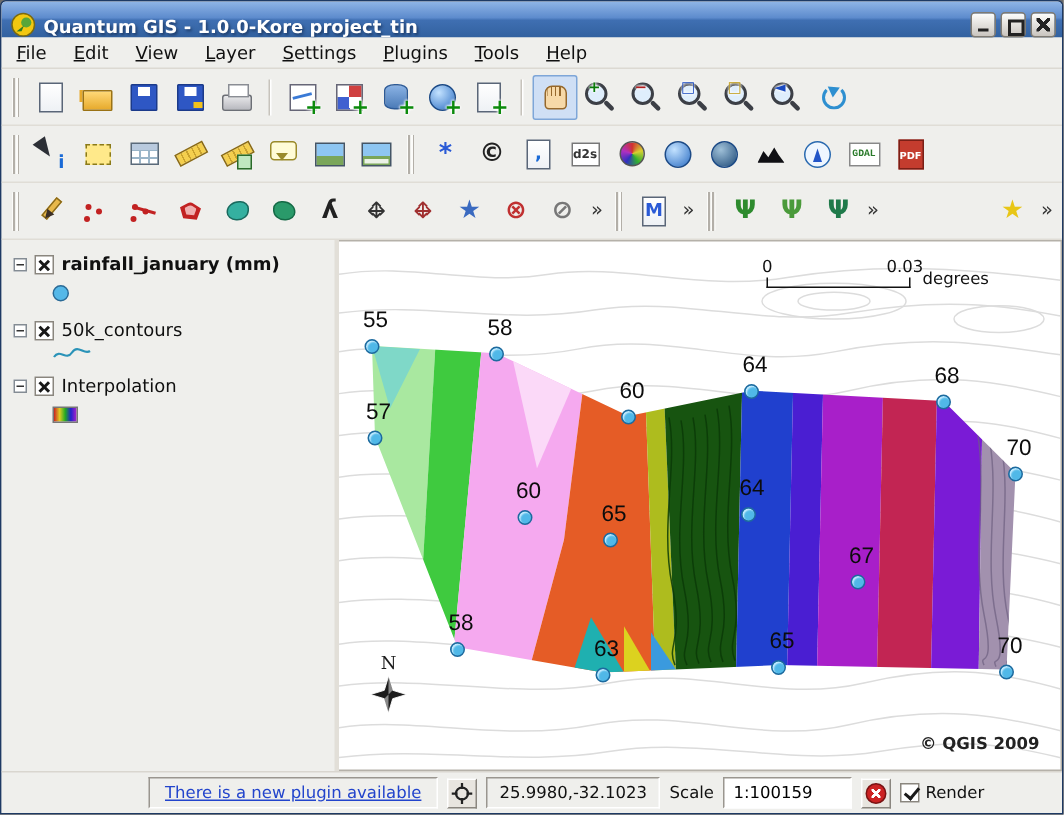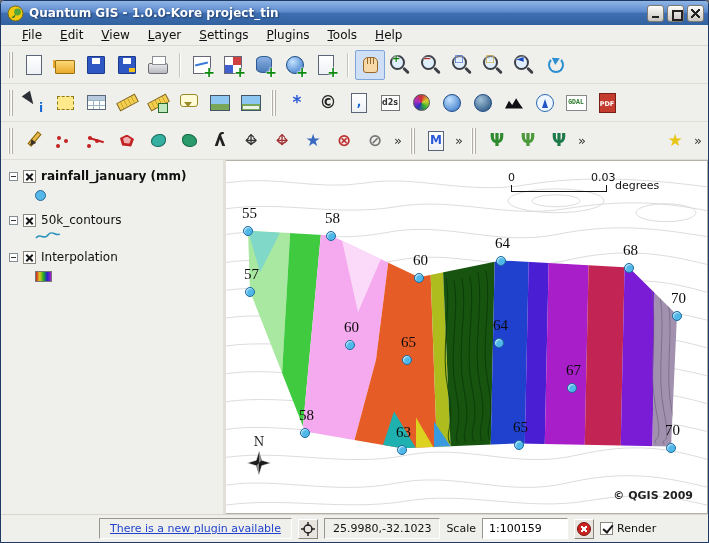--- a/index.html
+++ b/index.html
@@ -4,36 +4,36 @@
 <style>
   * { box-sizing: border-box; margin: 0; padding: 0; }
   html,body { margin:0; background:#6b6b6b; }
   body { font-family:"DejaVu Sans","Liberation Sans",sans-serif; }
   button { font:inherit; background:none; border:none; padding:0; cursor:default; }
 
   .window { width:709px; height:543px; display:flex; flex-direction:column;
             background:#efefec; border:1px solid #1e3a64; border-radius:4px 4px 0 0; overflow:hidden; }
 
   
-  .titlebar { height:24px; flex:0 0 24px; display:flex; align-items:center; padding:0 4px;
+  .titlebar { height:24px; flex:0 0 24px; display:flex; align-items:flex-end; padding:0 4px;
               background:linear-gradient(180deg,#8fb5e6 0%,#5d8bcd 45%,#3f6fb2 52%,#32619f 100%);
               border-radius:3px 3px 0 0; }
   .title-icon { width:17px; height:17px; margin:0 5px 0 2px; }
   .title-text { flex:1; color:#fff; font-weight:bold; font-size:12px; text-shadow:1px 1px 2px #1d3a66; white-space:nowrap; overflow:hidden; }
   .winbtns { display:flex; }
   .wbtn { width:17px; height:17px; margin-left:3px; position:relative; border-radius:3px;
           background:linear-gradient(#fdfdfb,#c9c5bf); border:1px solid #7e7a72; }
   .wbtn-min::after { content:""; position:absolute; left:4px; bottom:3px; width:7px; height:2px; background:#222; }
   .wbtn-max::after { content:""; position:absolute; left:4px; top:4px; width:7px; height:7px; border:2px solid #222; }
   .wbtn-close::after { content:""; position:absolute; inset:3px;
      background:linear-gradient(45deg,transparent 40%,#222 40% 60%,transparent 60%),
                 linear-gradient(135deg,transparent 40%,#222 40% 60%,transparent 60%); }
 
   
-  .menubar { height:21px; flex:0 0 21px; display:flex; align-items:center; padding-left:12px;
+  .menubar { height:21px; flex:0 0 21px; display:flex; align-items:center; padding-left:1px;
              background:#efefec; border-bottom:1px solid #dcd9d2; }
   .menu-item { display:inline-block; padding:2px 9px; font-size:12px; color:#101010; }
   .menu-item::first-letter { text-decoration:underline; }
 
   
   .toolbar { height:38px; flex:0 0 38px; display:flex; align-items:center; padding:0 3px; gap:1px;
              background:#efefec; border-bottom:1px solid #e0ddd6; }
   .handle { width:6px; height:26px; margin:0 4px; border-radius:1px;
             background:repeating-linear-gradient(90deg,#fcfcfa 0 1px,#b3afa8 1px 2px,#efefec 2px 3px); }
   .sep { width:2px; height:24px; border-left:1px solid #c7c3bc; border-right:1px solid #fff; margin:0 5px; }
@@ -161,21 +161,21 @@
   .sym-line svg { display:block; }
   .sym-gradient { display:inline-block; width:17px; height:11px; border:1px solid #777;
                   background:linear-gradient(90deg,#cc2222,#ddcc22,#22aa22,#2222cc,#aa22cc); }
 
   .map-canvas { flex:1; position:relative; background:#fff; overflow:hidden;
                 border:1px solid #b5b1a9; border-left:none; }
   .map-canvas > svg.tin { position:absolute; inset:0; width:100%; height:100%; }
   .ptwrap { position:absolute; inset:0; }
   .pt { position:absolute; width:10px; height:10px; border-radius:50%; background:#50b8e8;
         border:1px solid #1d6a9e; box-shadow:inset 1px 1px 1px #c6ecff; }
-  .ptl { position:absolute; font-size:15px; color:#0c0c0c; font-family:Liberation Serif, serif;text-align:right; }
+  .ptl { position:absolute; font-size:15px; color:#0c0c0c; font-family:Liberation Sans, sans-serif;text-align:right; }
   .scalebar { position:absolute; left:285px; top:10px; width:175px; height:32px; font-size:11px; color:#111; }
   .sb-zero { position:absolute; left:-3px; top:0; }
   .sb-val  { position:absolute; left:80px; top:0; }
   .sb-bracket { position:absolute; left:0; top:14px; width:96px; height:7px;
                 border-left:1px solid #111; border-right:1px solid #111; border-bottom:1px solid #111; }
   .sb-unit { position:absolute; left:104px; top:8px; }
   .north { position:absolute; left:16px; top:274px; width:34px; text-align:center; color:#1c1c1c; }
   .north-n { font-size:12px; font-family:"DejaVu Serif","Liberation Serif",serif; }
   .north svg { display:block; margin:1px auto 0; }
   .copyright { position:absolute; right:14px; bottom:11px; font-size:11px; font-weight:bold; color:#222; }

